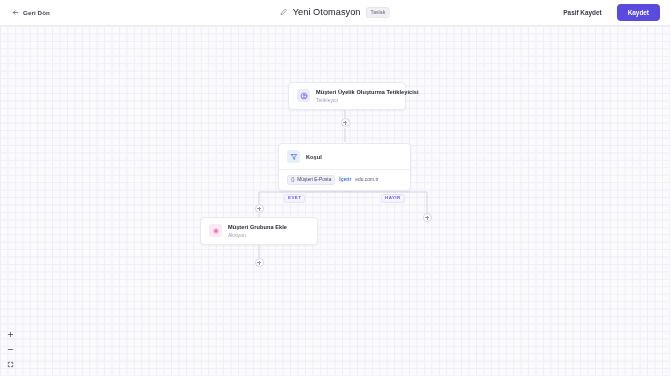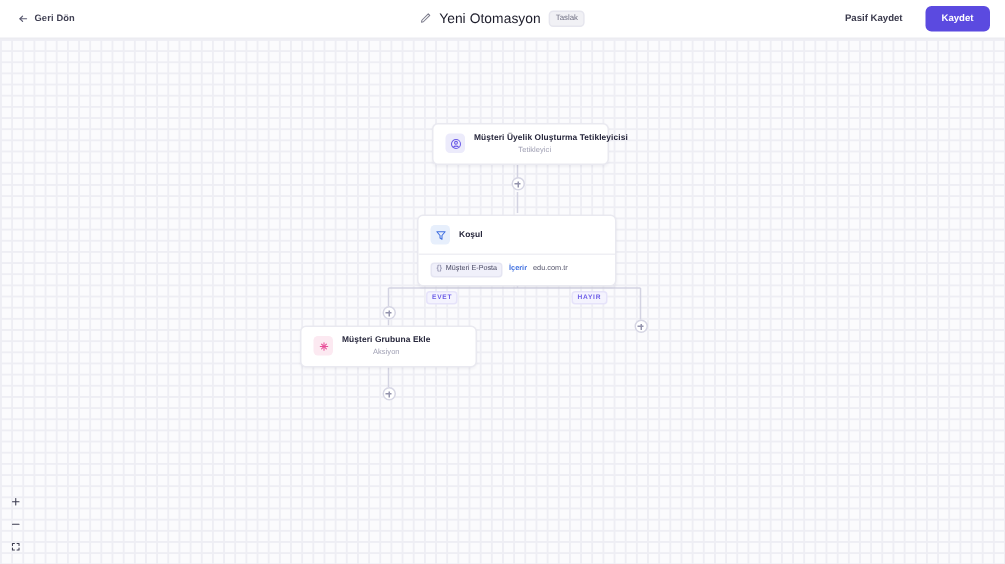--- a/index.html
+++ b/index.html
@@ -2,21 +2,21 @@
 <html><head>
 <meta charset="utf-8">
 <style>
   * { box-sizing: border-box; margin: 0; padding: 0; }
   html, body {
     width: 670px; height: 376px;
     font-family: "Liberation Sans", sans-serif;
     background: #ffffff;
     overflow: hidden;
   }
-  #app { position: relative; width: 670px; height: 376px; text-align: center; }
+  #app { position: relative; width: 670px; height: 376px; }
 
   
   .header {
     position: absolute; top: 0; left: 0;
     width: 670px; height: 26px;
     background: #ffffff;
     border-bottom: 1px solid #ececf1;
     display: flex; align-items: center;
     z-index: 20;
   }

